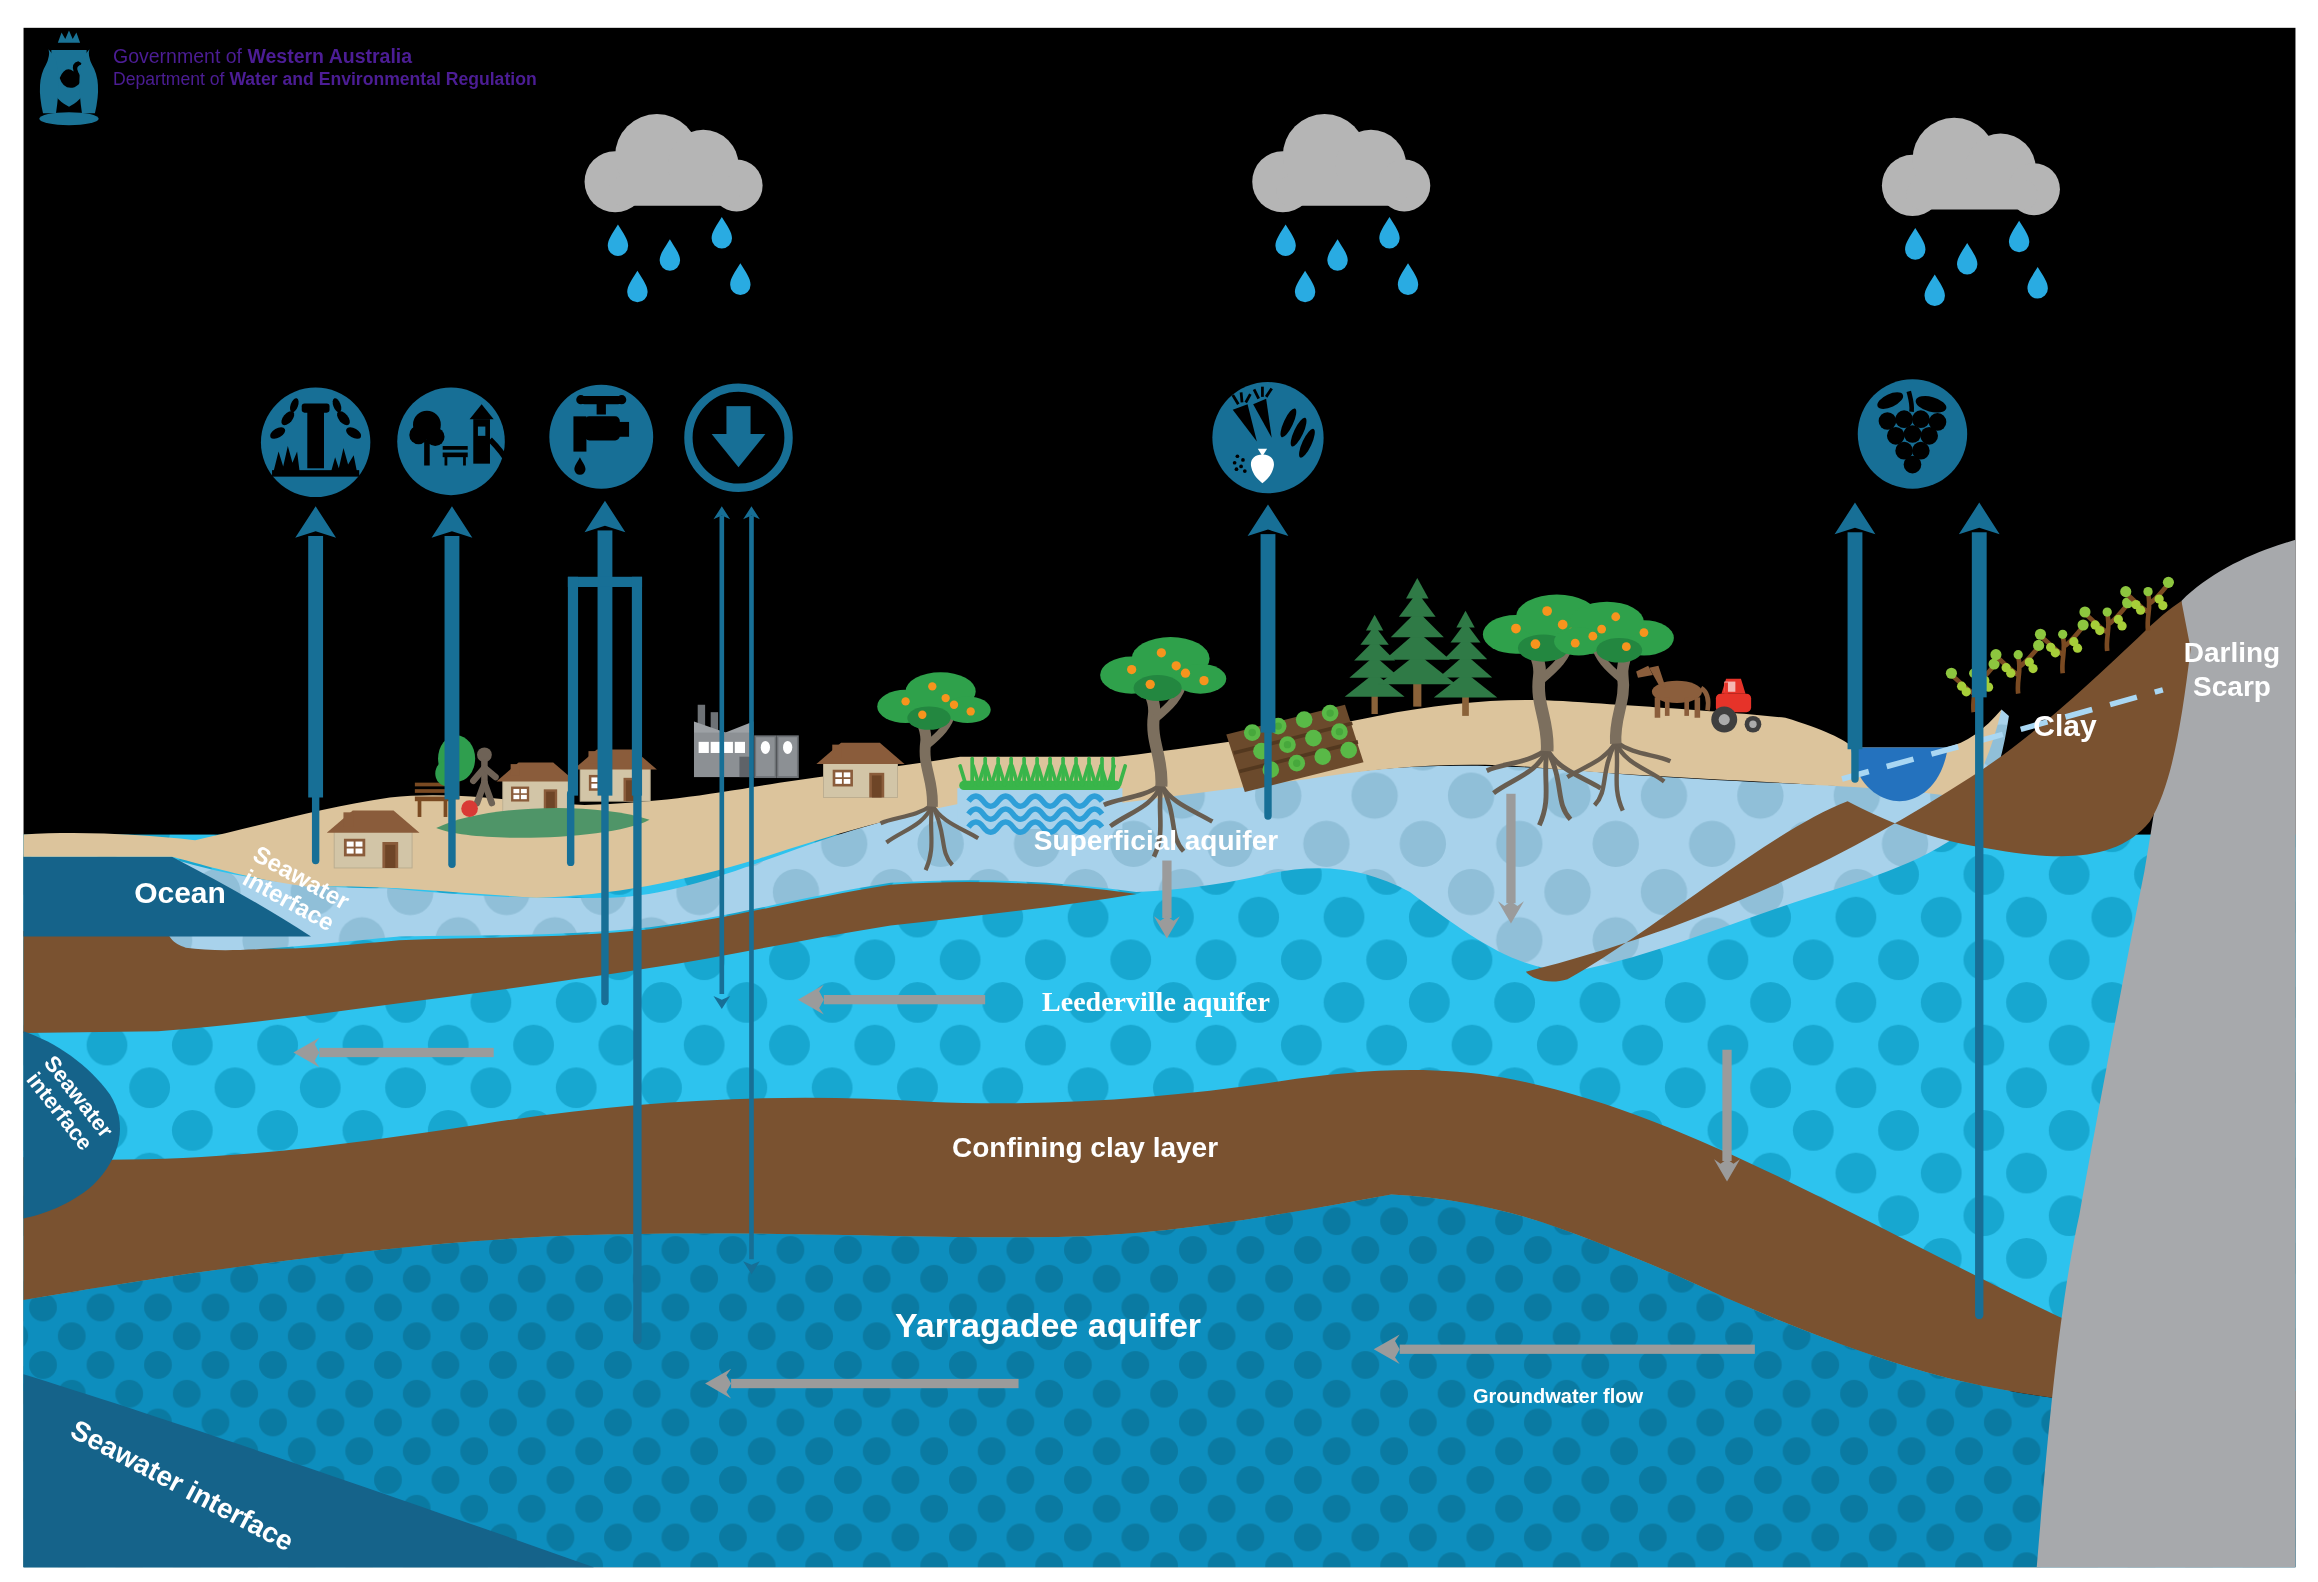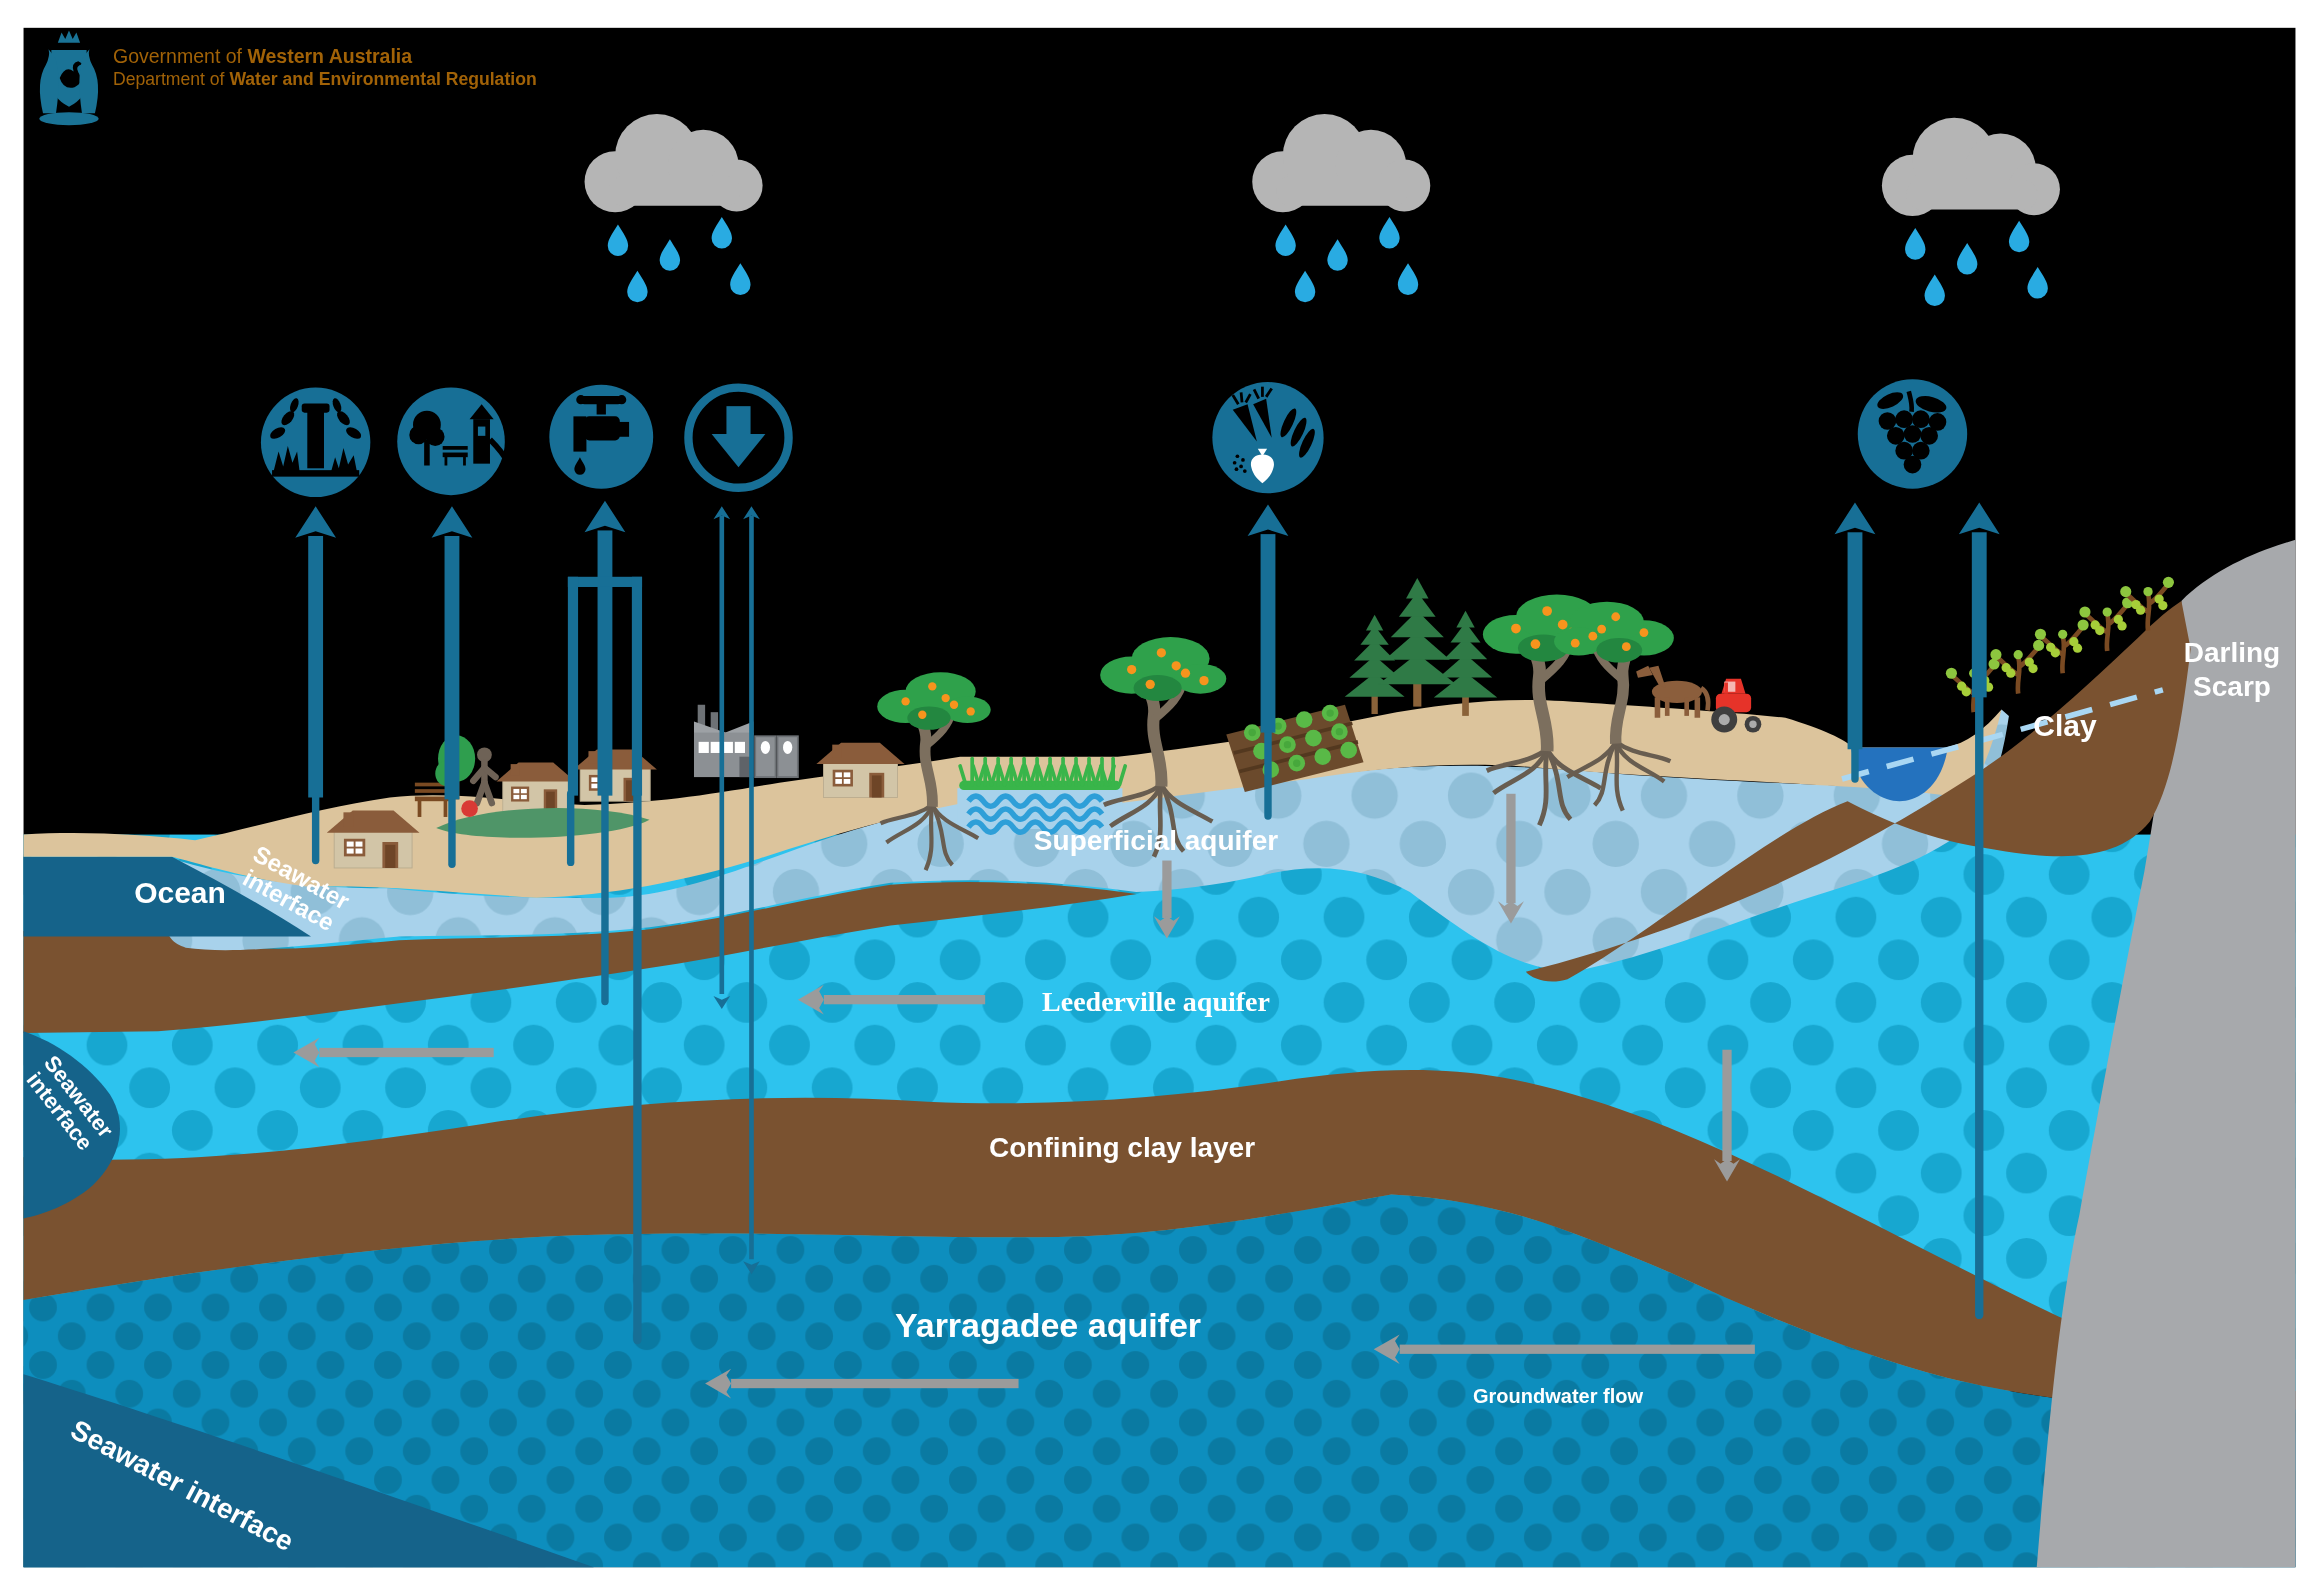--- a/index.html
+++ b/index.html
@@ -4,21 +4,21 @@
 <style>
   html,body{margin:0;padding:0;background:#ffffff;}
   .page{position:relative;width:2319px;height:1582px;background:#ffffff;overflow:hidden;
         font-family:"Liberation Sans",sans-serif;}
   .scene{position:absolute;left:0;top:0;}
   .lbl{position:absolute;transform:translate(-50%,-50%);color:#ffffff;font-weight:bold;
        white-space:nowrap;text-align:center;line-height:1.08;}
   .lbl.rot1{transform:translate(-50%,-50%) rotate(29deg);}
   .lbl.rot2{transform:translate(-50%,-50%) rotate(52deg);}
   .lbl.rot3{transform:translate(-50%,-50%) rotate(28deg);}
-  .logo-line{position:absolute;color:#a16207;font-weight:normal;white-space:nowrap;}
+  .logo-line{position:absolute;color:#4c1d95;font-weight:normal;white-space:nowrap;}
   .logo-line b{font-weight:bold;}
 </style>
 </head>
 <body>
 
 <div class="page">
 
 <svg class="scene" width="2319" height="1582" viewBox="0 0 2500 1706">
   <defs>
     <pattern id="patSup" width="104" height="104" patternUnits="userSpaceOnUse">
@@ -532,21 +532,21 @@
 
 <div class="lbl rot2" style="left:69px;top:1104px;font-size:22px;">
   <div>Seawater</div>
   <div>interface</div>
 </div>
 
 <div class="lbl rot3" style="left:182px;top:1486px;font-size:28px;">Seawater interface</div>
 
 <div class="lbl" style="left:1156px;top:841px;font-size:28px;text-align:center;">Superficial aquifer</div>
 <div class="lbl" style="left:1156px;top:1002px;font-size:28px;font-family:Liberation Serif, serif;">Leederville aquifer</div>
-<div class="lbl" style="left:1085px;top:1148px;font-size:28px;margin-left:37px;">Confining clay layer</div>
+<div class="lbl" style="left:1085px;top:1148px;font-size:28px;">Confining clay layer</div>
 <div class="lbl" style="left:1048px;top:1325px;font-size:34px;">Yarragadee aquifer</div>
 <div class="lbl" style="left:1558px;top:1397px;font-size:20px;">Groundwater flow</div>
 <div class="lbl" style="left:2065px;top:726px;font-size:30px;">Clay</div>
 
 <div class="lbl" style="left:2232px;top:670px;font-size:28px;line-height:1.2;">
   <div>Darling</div>
   <div>Scarp</div>
 </div>
 
 </div>

